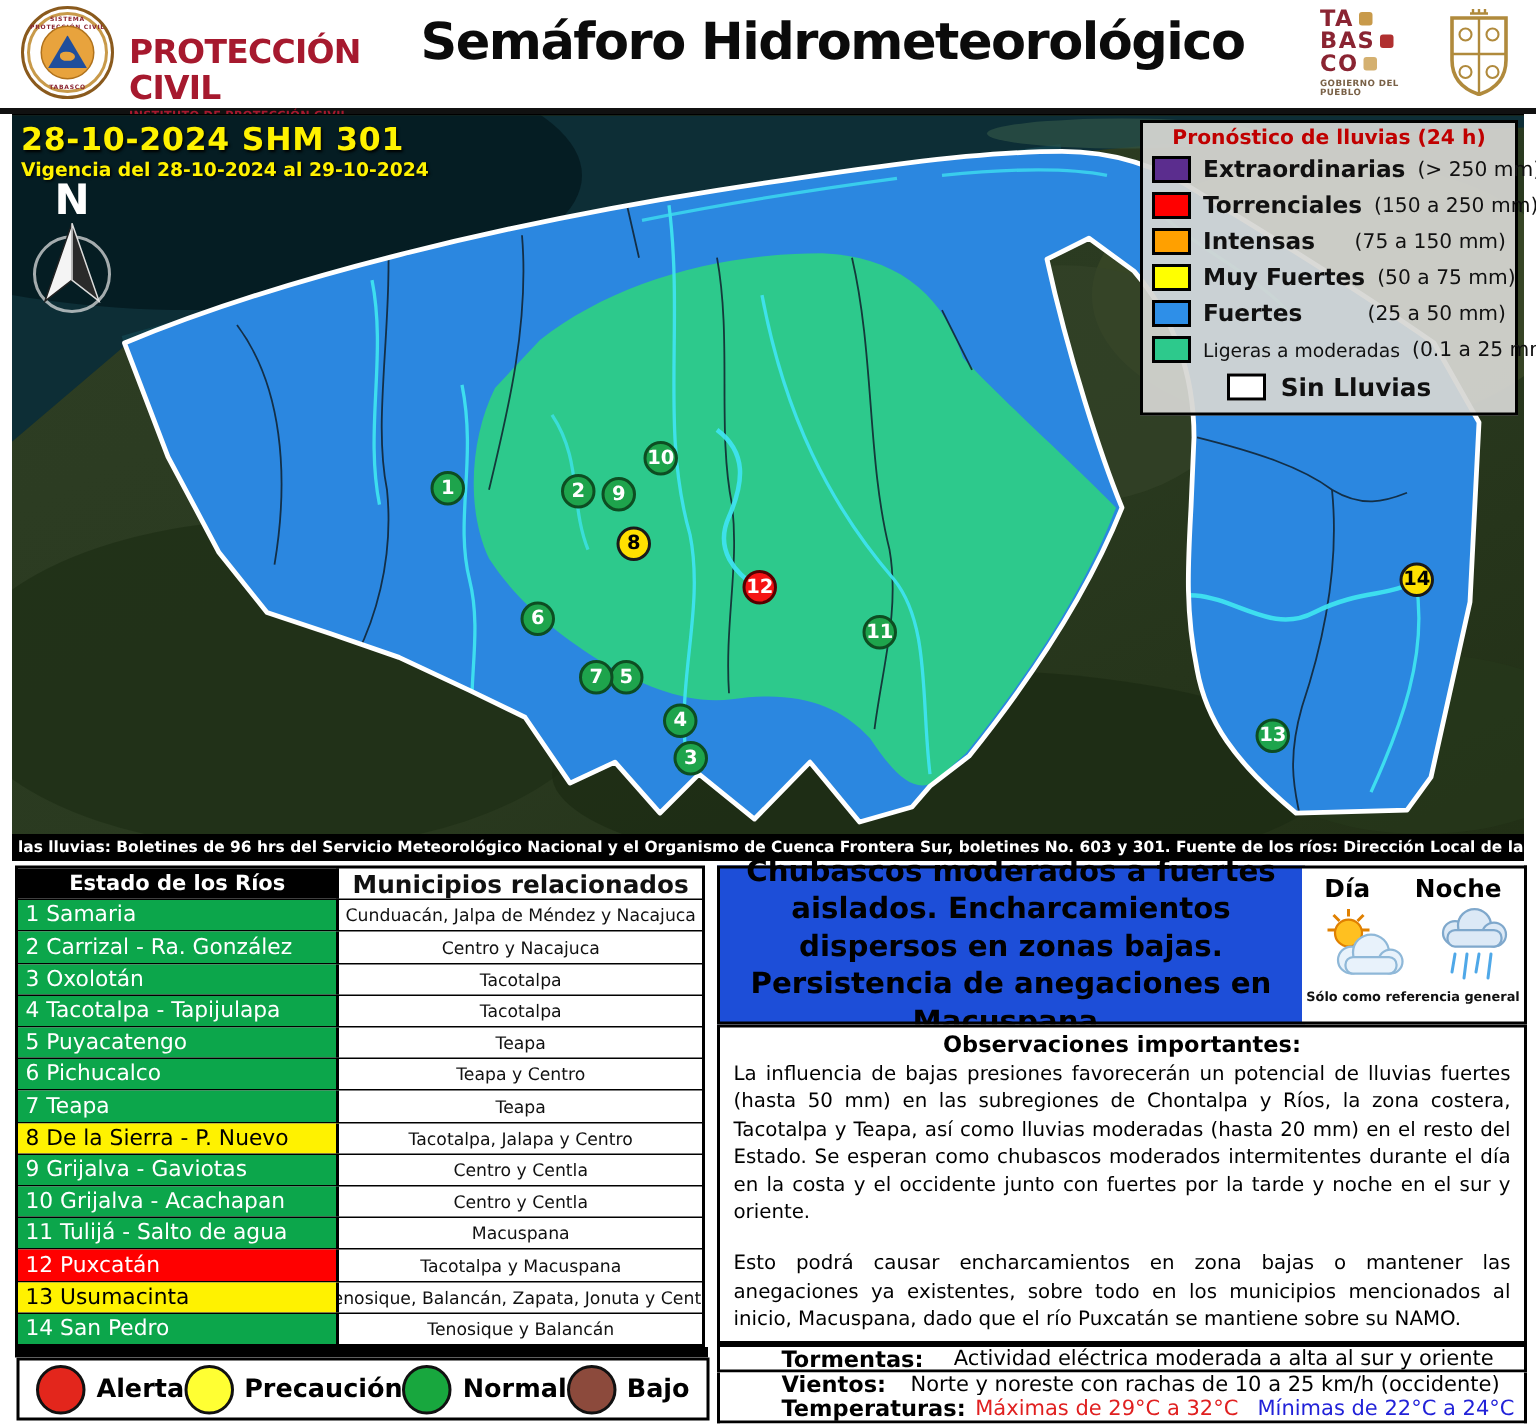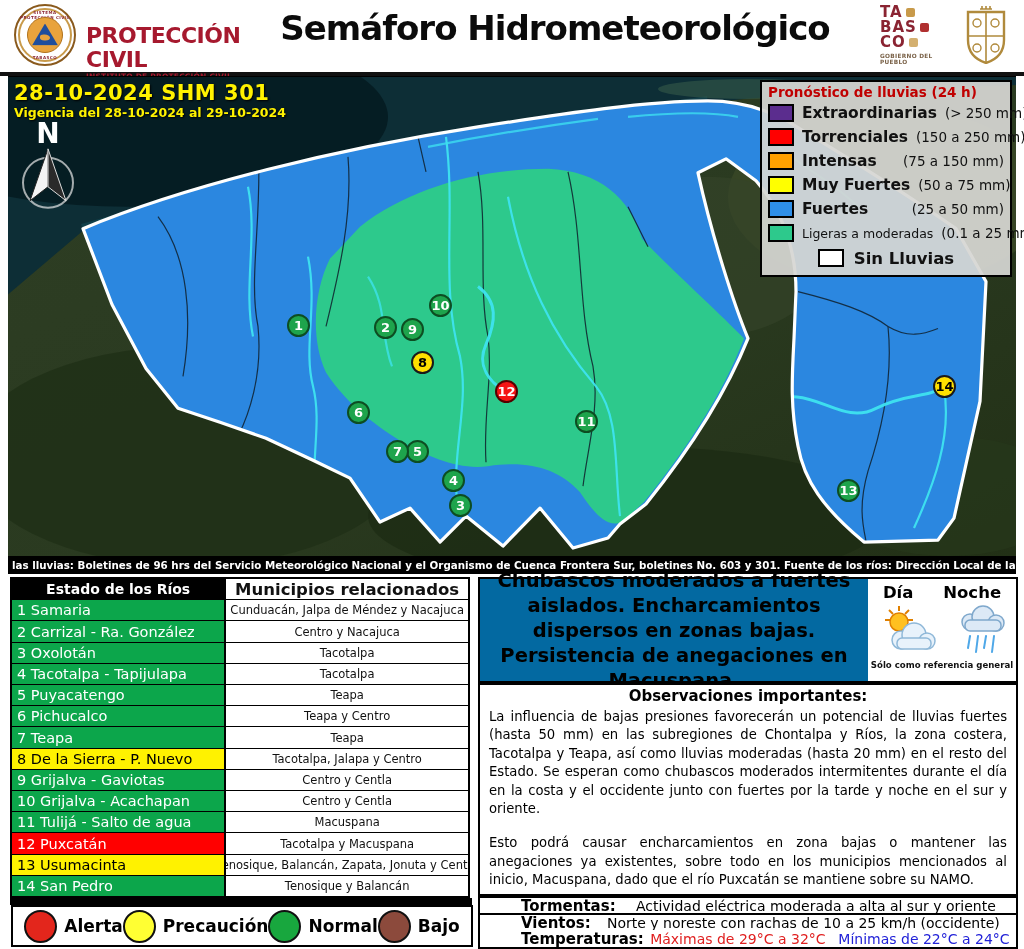--- a/index.html
+++ b/index.html
@@ -25,21 +25,21 @@
   .tab-sub{font-size:5.8px;font-weight:bold;color:#7a6248;margin-top:3px;letter-spacing:.3px;}
   .coa{left:962px;top:6px;width:48px;height:58px;}
 
   
   .map{left:8px;top:76px;width:1008px;height:480px;background:#2b3a22;border-top:1px solid #000;box-sizing:border-box;}
   .map svg.base{position:absolute;left:0;top:0;width:100%;height:100%;}
   .date-block{left:6px;top:4px;}
   .date-line1{font-size:21px;font-weight:800;color:#FFF200;text-shadow:1px 1px 2px #000;letter-spacing:.5px;}
   .date-line2{font-size:12.5px;font-weight:bold;color:#FFF200;text-shadow:1px 1px 2px #000;}
   .maplegend{right:4px;top:3px;width:252px;background:rgba(214,214,211,0.93);border:2px solid #000;box-sizing:border-box;padding:2px 6px 4px 6px;}
-  .lg-title{text-align:left;font-size:13.5px;font-weight:bold;color:#C00000;margin-bottom:1px;}
+  .lg-title{text-align:center;font-size:13.5px;font-weight:bold;color:#C00000;margin-bottom:1px;}
   .lg-row{display:flex;align-items:center;height:24px;gap:8px;}
   .sw{width:26px;height:18px;border:2px solid #000;box-sizing:border-box;flex:none;}
   .sw0{background:#5B2D8E;} .sw1{background:#FF0000;} .sw2{background:#FFA000;}
   .sw3{background:#FFFF00;} .sw4{background:#2E8FE8;} .sw5{background:#2DC98C;} .sw6{background:#FFFFFF;}
   .lg-label{font-size:15.5px;font-weight:bold;color:#111;flex:1;white-space:nowrap;}
   .lg-label.small{font-size:12.5px;font-weight:normal;}
   .lg-range{font-size:13.5px;color:#111;white-space:nowrap;}
   .lg-norain{display:flex;align-items:center;justify-content:center;gap:10px;height:26px;}
   .lg-norain .lg-label{flex:none;font-size:16.5px;}
 
@@ -66,21 +66,21 @@
 
   .blackbar{left:10px;top:898px;width:462px;height:7px;background:#000;}
   .slegend{left:11px;top:905px;width:462px;height:42px;border:2.5px solid #000;box-sizing:border-box;background:#fff;
            display:flex;align-items:center;justify-content:center;padding:0 12px;}
   .sl-item{display:flex;align-items:center;gap:7px;}
   .sl-circle{width:33px;height:33px;border-radius:50%;border:2px solid #111;box-sizing:border-box;}
   .slc-red{background:#E3261C;} .slc-yellow{background:#FFFF33;} .slc-green{background:#18A73E;} .slc-brown{background:#8C4A3C;}
   .sl-label{font-size:17px;font-weight:bold;color:#000;}
 
   
-  .headline-box{left:478px;top:577px;width:392px;height:106px;border:2.5px solid #000;box-sizing:border-box;background:#0369a1;
+  .headline-box{left:478px;top:577px;width:392px;height:106px;border:2.5px solid #000;box-sizing:border-box;background:#1d4ed8;
                 display:flex;align-items:center;justify-content:center;text-align:center;padding:0 6px;}
   .headline-box .txt{font-size:19.5px;font-weight:800;color:#000;line-height:25px;}
   .daynight{left:868px;top:577px;width:150px;height:106px;border:2.5px solid #000;border-left-width:0;box-sizing:border-box;background:#fff;}
   .dn-labels{display:flex;justify-content:space-around;font-size:16.5px;font-weight:800;margin-top:4px;}
   .dn-icons{display:flex;justify-content:space-around;margin-top:2px;height:56px;}
   .dn-note{text-align:center;font-size:8.6px;font-weight:bold;color:#111;}
   .obs-box{left:478px;top:683px;width:540px;height:213px;border:2.5px solid #000;box-sizing:border-box;background:#fff;padding:2px 9px;}
   .obs-title{text-align:center;font-size:15px;font-weight:800;color:#000;}
   .obs-p{font-size:13.2px;line-height:18.4px;color:#000;text-align:justify;margin-top:3px;}
   .obs-p.second{margin-top:16px;}

